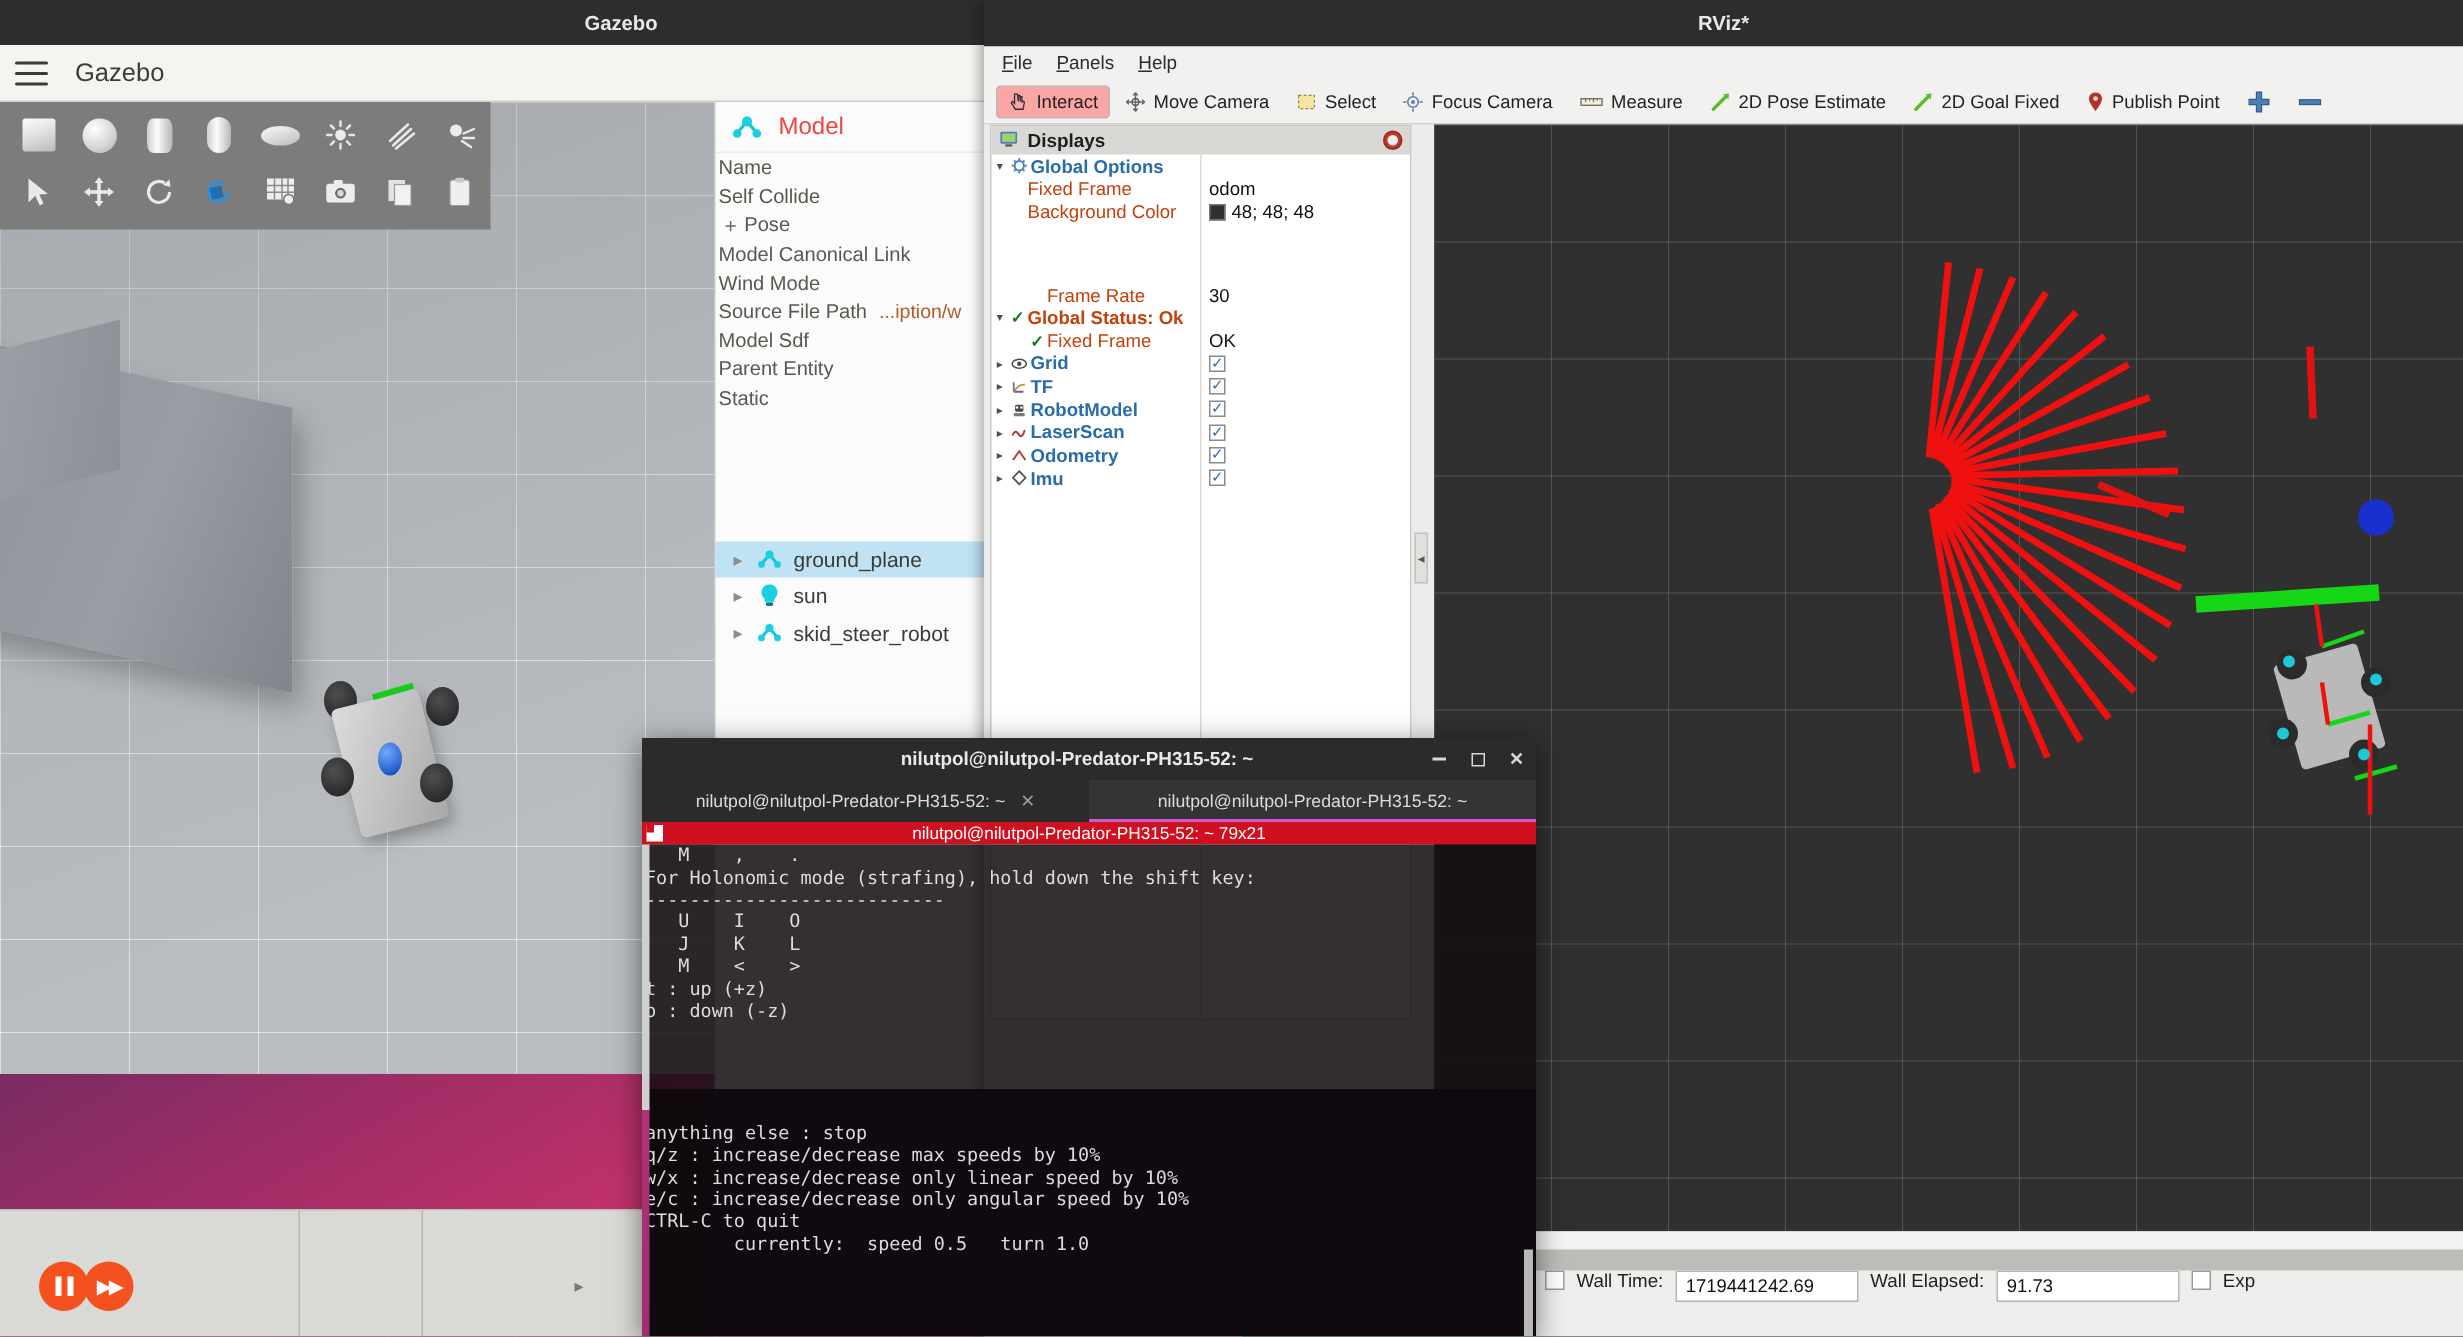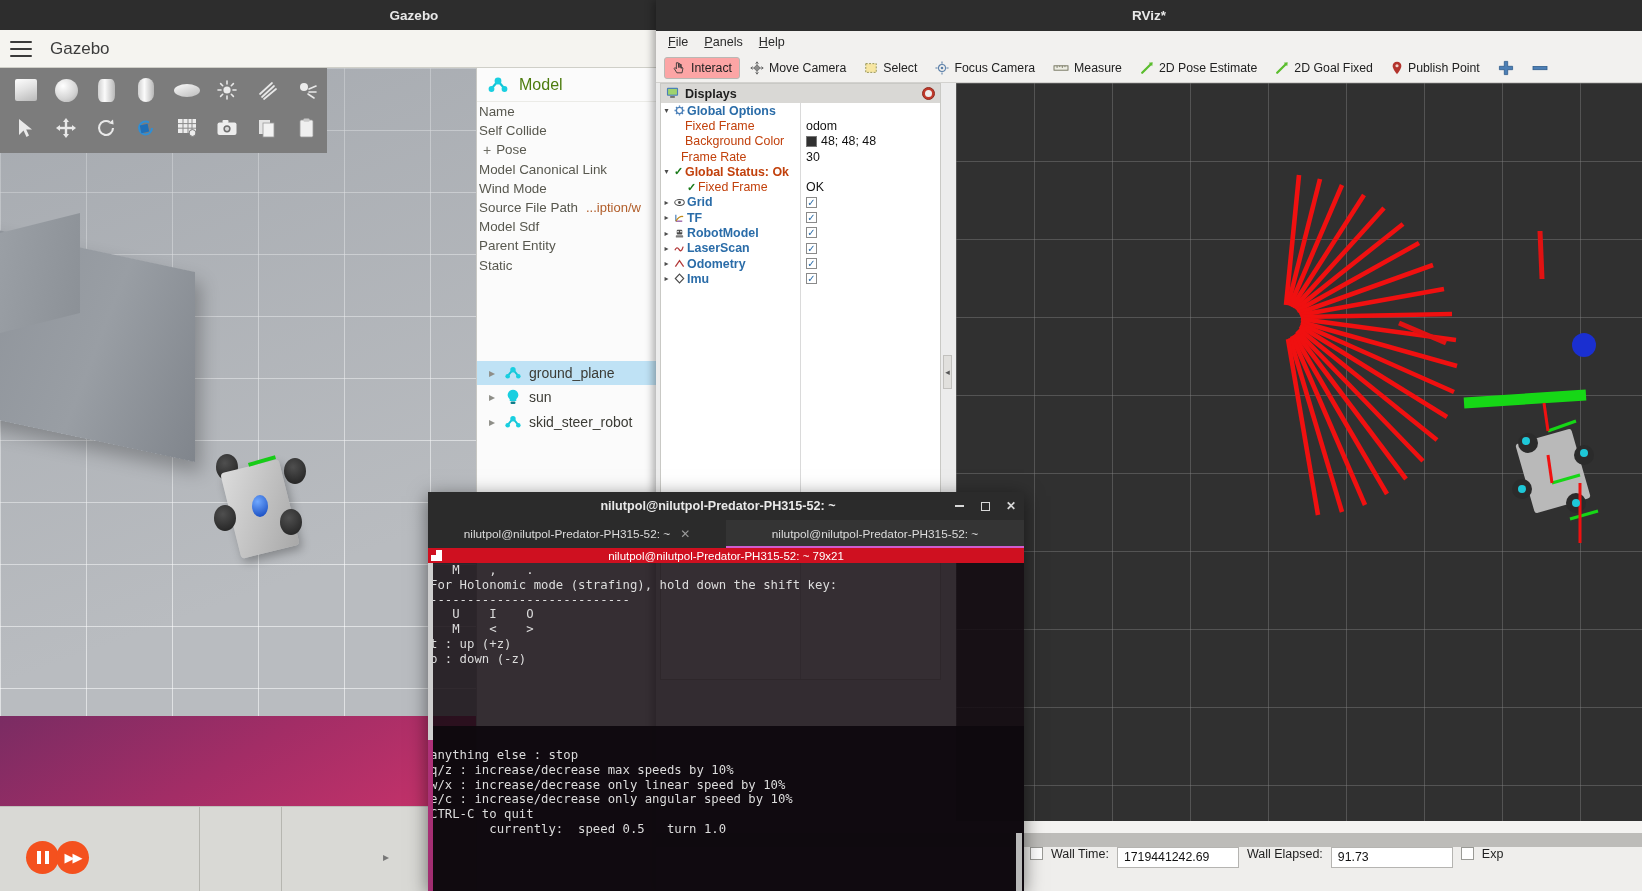--- a/index.html
+++ b/index.html
@@ -108,21 +108,21 @@
 
   #gazebo-right-panel {
     position:absolute; left:476px; top:68px; width:352px; bottom:0;
     background:#fbfbfb; border-left:1px solid #c8c8c4;
     font-size: 13.5px; color:#4a4a44;
   }
   #gz-model-header {
     display:flex; align-items:center; gap:10px; height:34px;
     padding: 0 10px; border-bottom:1px solid #ebebe7; position:relative;
   }
-  #gz-model-header .ttl { font-size:16px; color:#4d7c0f; }
+  #gz-model-header .ttl { font-size:16px; color:#ef4444; }
   #gz-model-header .pin {
     position:absolute; right:12px; top:12px; width:9px; height:9px; background:#8f8f8a;
   }
   .gz-prop-row {
     height:19.2px; padding-left:2px; display:flex; align-items:center;
     color:#58584f; font-size:13.4px;
   }
   .gz-prop-row.indent-plus { padding-left:6px; }
   .gz-prop-row .plus { color:#6d6d64; margin-right:5px; font-size:14px; }
   .gz-prop-row .val { color:#b05c28; margin-left:8px; font-size:13px; }
@@ -786,21 +786,21 @@
           </div>
 
           <div class="rv-row" style="padding-left:24px;">
             <span class="lbl">Background Color</span>
             <span class="rv-val">
                 <i class="rv-swatch"></i>
                 <span>48; 48; 48</span>
               </span>
           </div>
 
-          <div class="rv-row" style="padding-left:20px;">
+          <div class="rv-row" style="padding-left:37px;margin-top:40px;">
             <span class="lbl">Frame Rate</span>
             <span class="rv-val">
                 <span>30</span>
               </span>
           </div>
 
           <div class="rv-row">
             <span class="arrow down"></span>
             <span class="chk">✓</span>
             <span class="lbl bold">Global Status: Ok</span>
@@ -937,20 +937,21 @@
 
     <div id="term-screen">
 
       <div id="term-lower">
         <div class="tsec" style="top:0px;">
           <div class="tline c-left">   M    ,    .</div>
           <div class="tline c-left"></div>
           <div class="tline c-left">For Holonomic mode (strafing), hold down the shift key:</div>
           <div class="tline c-left">---------------------------</div>
           <div class="tline c-left">   U    I    O</div>
+          <div class="tline c-left">   J    K    L</div>
           <div class="tline c-left">   M    &lt;    &gt;</div>
           <div class="tline c-left"></div>
           <div class="tline c-left">t : up (+z)</div>
           <div class="tline c-left">b : down (-z)</div>
         </div>
         <div class="tsec" style="top:163px; background:rgba(14,8,14,0.94); height:165px;">
           <div style="height:22px;"></div>
           <div class="tline c-left">anything else : stop</div>
           <div class="tline c-left"></div>
           <div class="tline c-left">q/z : increase/decrease max speeds by 10%</div>

